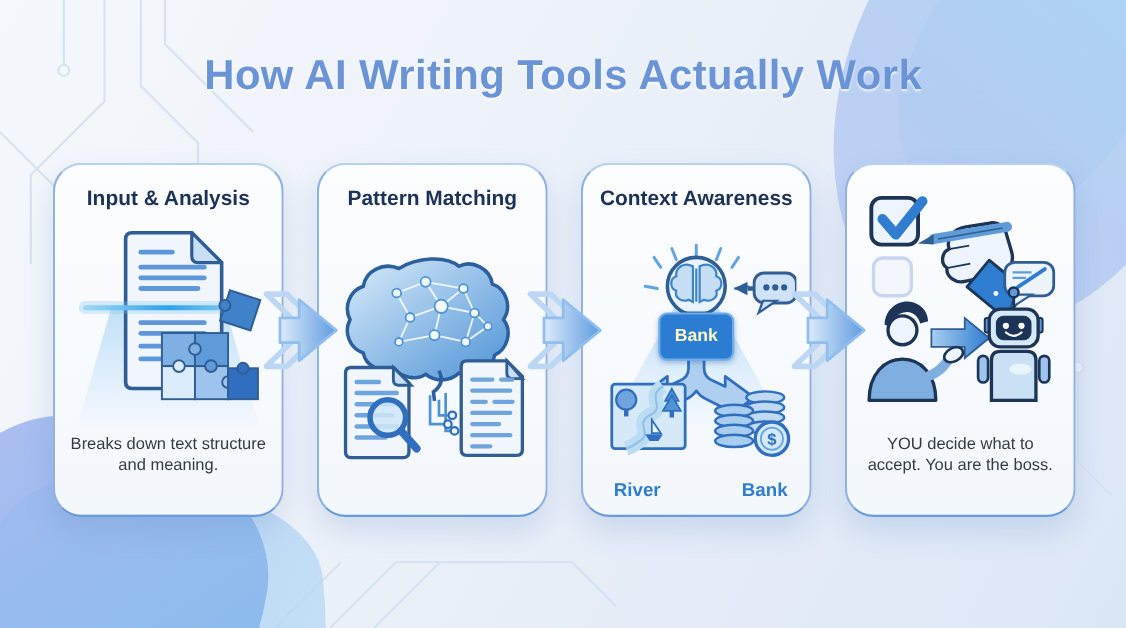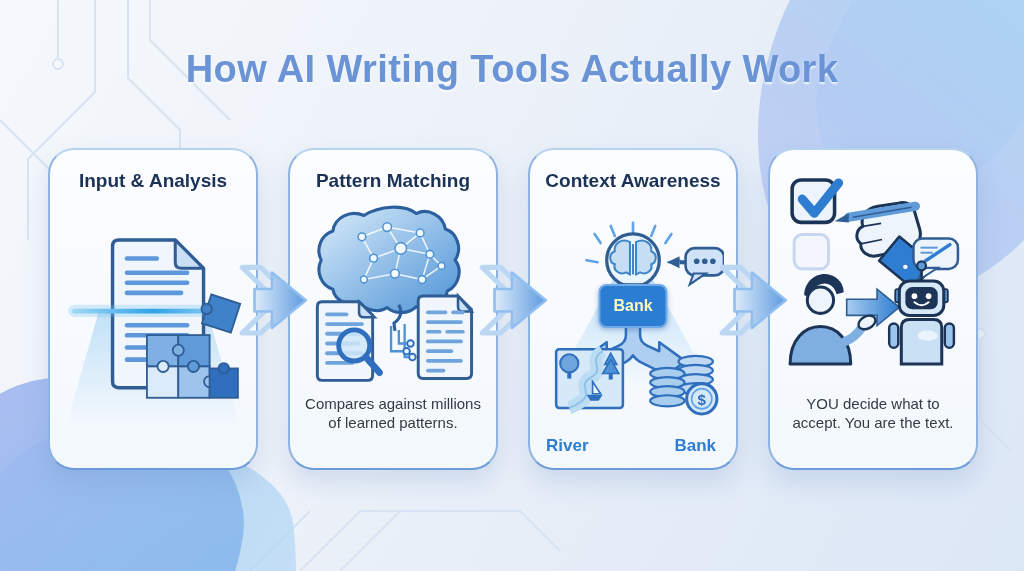--- a/index.html
+++ b/index.html
@@ -51,21 +51,21 @@
   .connector svg{position:absolute;left:50%;top:50%;width:78px;height:88px;
     transform:translate(-50%,-60%);overflow:visible;}
   
   .bank-chip{
     position:absolute;left:50%;top:86px;transform:translateX(-50%);z-index:2;
     background:#2B7CD3;color:#fef9c3;font-weight:bold;font-size:16px;
     padding:11px 13px;border-radius:8px;border:2px solid #6FABE8;
     box-shadow:0 2px 5px rgba(40,90,160,.35);
   }
   .ctx-label{position:absolute;bottom:0;font-weight:bold;font-size:17px;color:#2E7DD1;z-index:2;}
-  .ctx-label.river{left:4px;}
+  .ctx-label.river{left:16px;}
   .ctx-label.money{right:8px;}
 </style>
 </head>
 <body>
 
 <div class="canvas">
 
   <svg width="0" height="0" style="position:absolute" aria-hidden="true">
     <defs>
       <linearGradient id="gArrow" x1="0" y1="0" x2="1" y2="0">
@@ -156,20 +156,21 @@
             <circle cx="146" cy="154" r="5.5" fill="#9CC4EC"></circle>
             <g transform="rotate(18 158 88)">
               <rect x="142" y="72" width="30" height="30" fill="#3F82C9"></rect>
               <circle cx="142" cy="87" r="5.2" fill="#3F82C9"></circle>
             </g>
             <rect x="146" y="141" width="28" height="29" fill="#2F6FBE"></rect>
             <circle cx="160" cy="141" r="5.2" fill="#2F6FBE"></circle>
           </g>
         </svg>
       </div>
+      <div class="card-desc">Breaks down text structure and meaning.</div>
     </div>
 
     <div class="connector">
       <svg viewBox="0 0 76 84">
         <path d="M8 10 h18 l33 32 -33 32 h-18 l33 -32 z" fill="none" stroke="#BCD7F3" stroke-width="5" stroke-linejoin="round"></path>
         <path d="M20 31 h17 v-16 l33 27 -33 27 v-16 h-17 z" fill="url(#gArrow)" stroke="#8FBEEF" stroke-width="2.5" stroke-linejoin="round"></path>
       </svg>
     </div>
 
     <div class="card">
@@ -227,21 +228,20 @@
               <rect x="124" y="136" width="16" height="3.8" rx="1.9"></rect>
                 <rect x="144" y="136" width="20" height="3.8" rx="1.9"></rect>
               <rect x="124" y="146" width="38" height="3.8" rx="1.9"></rect>
               <rect x="124" y="156" width="28" height="3.8" rx="1.9"></rect>
               <rect x="124" y="166" width="38" height="3.8" rx="1.9"></rect>
                 <rect x="124" y="176" width="20" height="3.8" rx="1.9"></rect>
             </g>
           </g>
         </svg>
       </div>
-      <div class="card-desc">Compares against millions of learned patterns.</div>
     </div>
 
     <div class="connector">
       <svg viewBox="0 0 76 84">
         <path d="M8 10 h18 l33 32 -33 32 h-18 l33 -32 z" fill="none" stroke="#BCD7F3" stroke-width="5" stroke-linejoin="round"></path>
         <path d="M20 31 h17 v-16 l33 27 -33 27 v-16 h-17 z" fill="url(#gArrow)" stroke="#8FBEEF" stroke-width="2.5" stroke-linejoin="round"></path>
       </svg>
     </div>
 
     <div class="card">
@@ -363,17 +363,17 @@
             <circle cx="131" cy="123" r="2.8" fill="#fff"></circle>
               <circle cx="145" cy="123" r="2.8" fill="#fff"></circle>
             <path d="M131 129 q7 6 14 0" fill="none" stroke="#fff" stroke-width="2" stroke-linecap="round"></path>
             <rect x="106" y="150" width="9" height="24" rx="4.5" fill="#9CC4EC" stroke="#1C3557" stroke-width="2.4"></rect>
             <rect x="161" y="150" width="9" height="24" rx="4.5" fill="#9CC4EC" stroke="#1C3557" stroke-width="2.4"></rect>
             <path d="M118 190 v-36 q0 -8 8 -8 h24 q8 0 8 8 v36 z" fill="#C9E0F5" stroke="#1C3557" stroke-width="3"></path>
             <ellipse cx="144" cy="162" rx="10" ry="5" fill="#EDF6FD" opacity=".9"></ellipse>
           </g>
         </svg>
       </div>
-      <div class="card-desc">YOU decide what to accept. You are the text.</div>
+      <div class="card-desc">YOU decide what to accept. You are the boss.</div>
     </div>
 
   </div>
 </div>
 
 </body></html>

